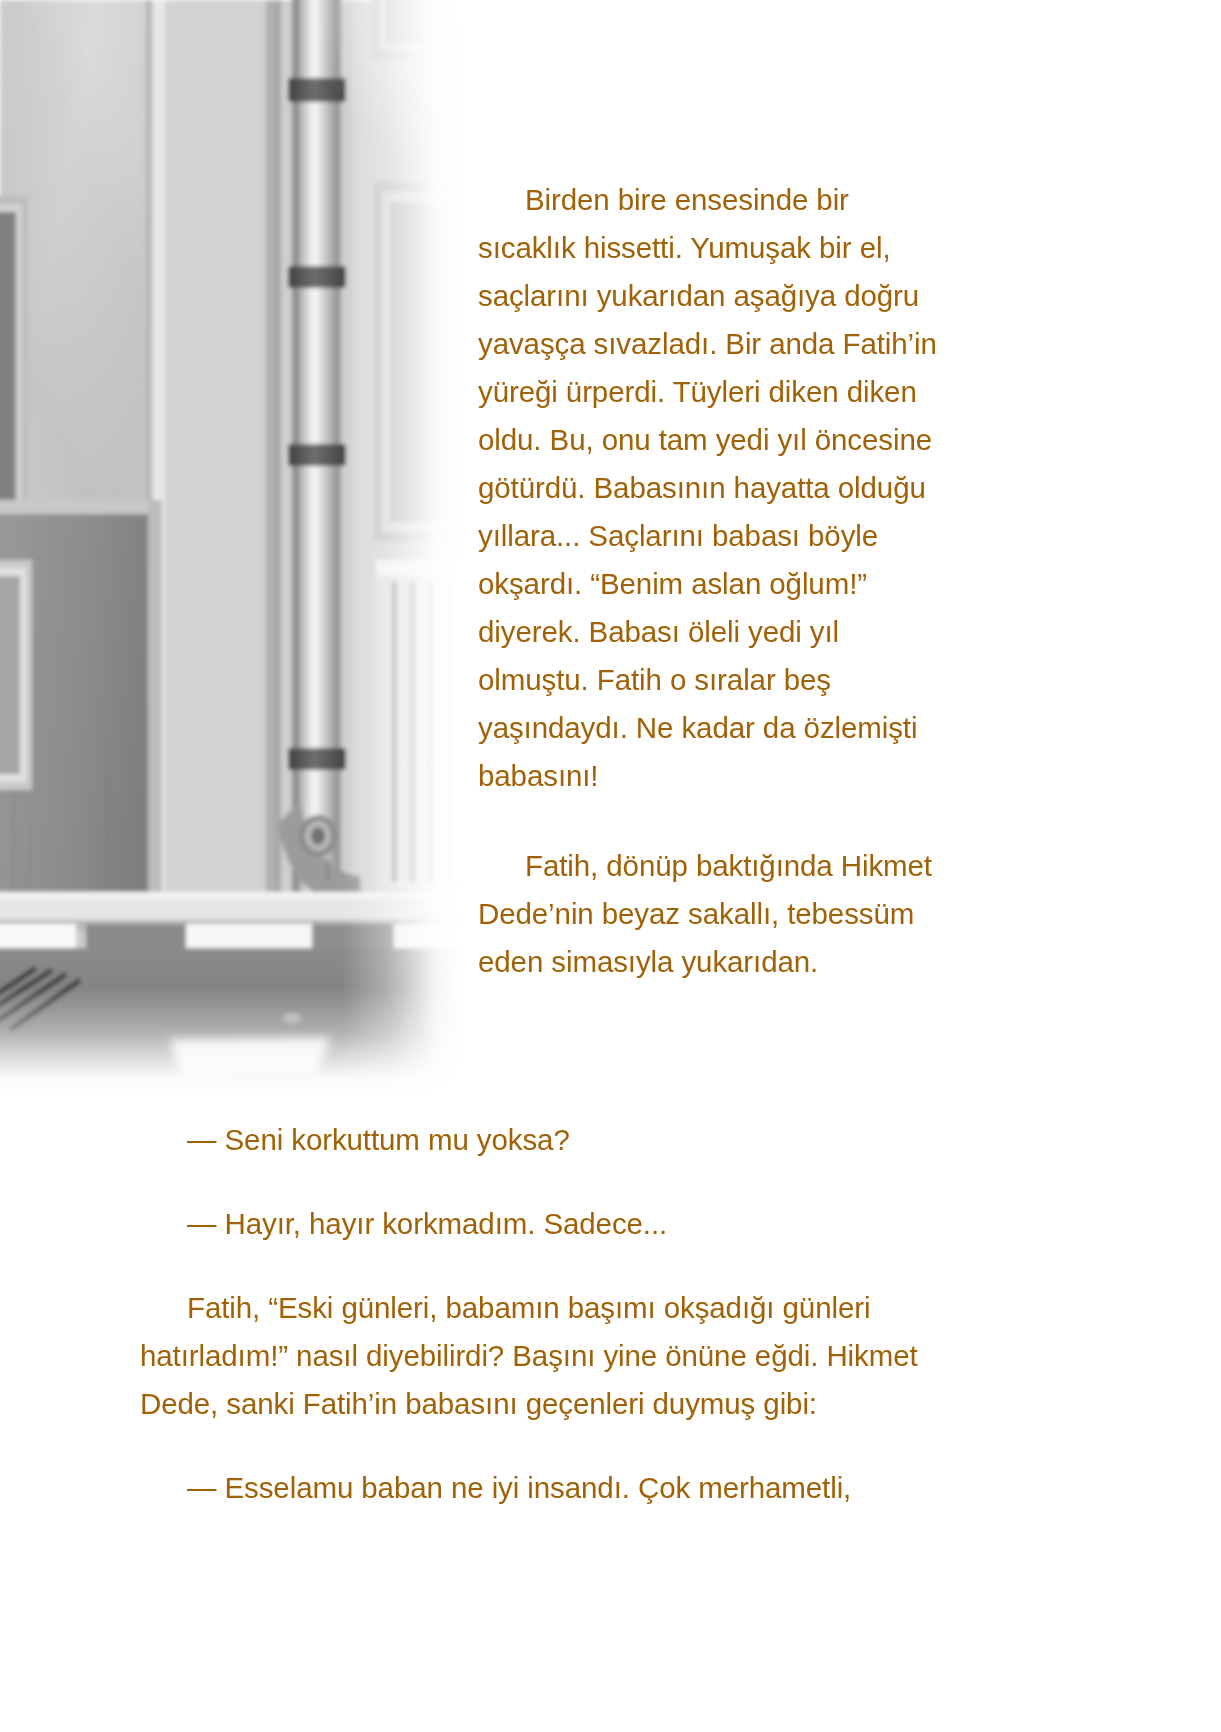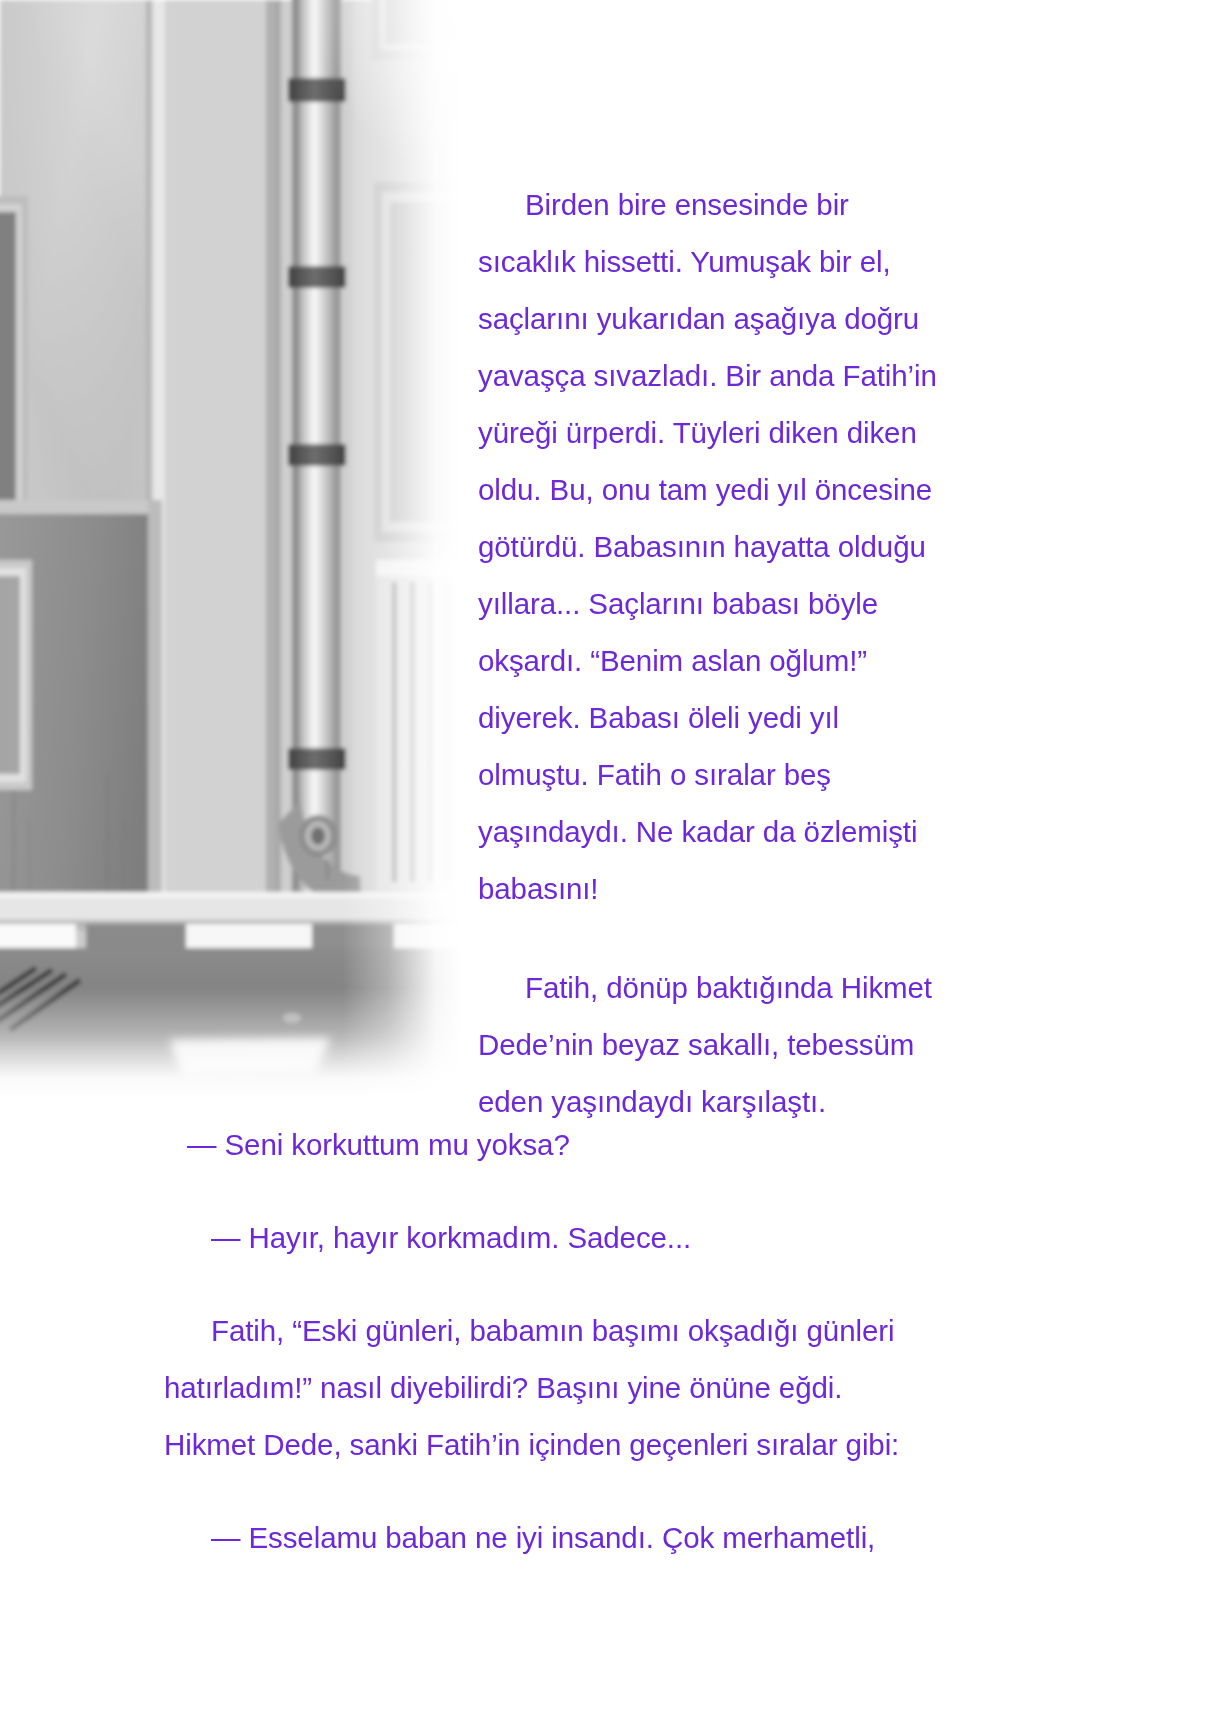--- a/index.html
+++ b/index.html
@@ -67,29 +67,29 @@
   .wide-col {
     position: absolute;
     left: 140px;
     top: 1116px;
     width: 800px;
   }
 
   p.para {
     margin: 0 0 0 0;
     font-size: 29.5px;
-    line-height: 57px;
+    line-height: 48px;
     letter-spacing: -0.1px;
     text-indent: 47px;
-    color: #6d28d9;
+    color: #a16207;
     font-weight: 400;
   }
   p.para + p.para { margin-top: 42px; }
   .wide-col p.para { margin-top: 0; }
-  .wide-col p.para + p.para { margin-top: 36px; margin-left: 24px; }
+  .wide-col p.para + p.para { margin-top: 36px; }
 
   
   #footer {
     position: absolute;
     left: 0;
     top: 1592px;
     width: 1221px;
     height: 140px;
   }
 </style>
@@ -247,27 +247,27 @@
       </g>
     </svg>
 
     <div id="illo-fade-right"></div>
     <div id="illo-fade-bottom"></div>
     <div id="illo-fade-topright"></div>
   </div>
 
   <div class="narrow-col">
     <p class="para">Birden bire ensesinde bir sıcaklık hissetti. Yumuşak bir el, saçlarını yukarıdan aşağıya doğru yavaşça sıvazladı. Bir anda Fatih’in yüreği ürperdi. Tüyleri diken diken oldu. Bu, onu tam yedi yıl öncesine götürdü. Babasının hayatta olduğu yıllara... Saçlarını babası böyle okşardı. “Benim aslan oğlum!” diyerek. Babası öleli yedi yıl olmuştu. Fatih o sıralar beş yaşındaydı. Ne kadar da özlemişti babasını!</p>
-    <p class="para">Fatih, dönüp baktığında Hikmet Dede’nin beyaz sakallı, tebessüm eden yaşındaydı karşılaştı.</p>
+    <p class="para">Fatih, dönüp baktığında Hikmet Dede’nin beyaz sakallı, tebessüm eden simasıyla yukarıdan.</p>
   </div>
 
   <div class="wide-col">
     <p class="para">— Seni korkuttum mu yoksa?</p>
     <p class="para">— Hayır, hayır korkmadım. Sadece...</p>
-    <p class="para">Fatih, “Eski günleri, babamın başımı okşadığı günleri hatırladım!” nasıl diyebilirdi? Başını yine önüne eğdi. Hikmet Dede, sanki Fatih’in içinden geçenleri sıralar gibi:</p>
+    <p class="para">Fatih, “Eski günleri, babamın başımı okşadığı günleri hatırladım!” nasıl diyebilirdi? Başını yine önüne eğdi. Hikmet Dede, sanki Fatih’in babasını geçenleri duymuş gibi:</p>
     <p class="para">— Esselamu baban ne iyi insandı. Çok merhametli,</p>
   </div>
 
   <div id="footer">
     
 
     
   </div>
 
 </div>

